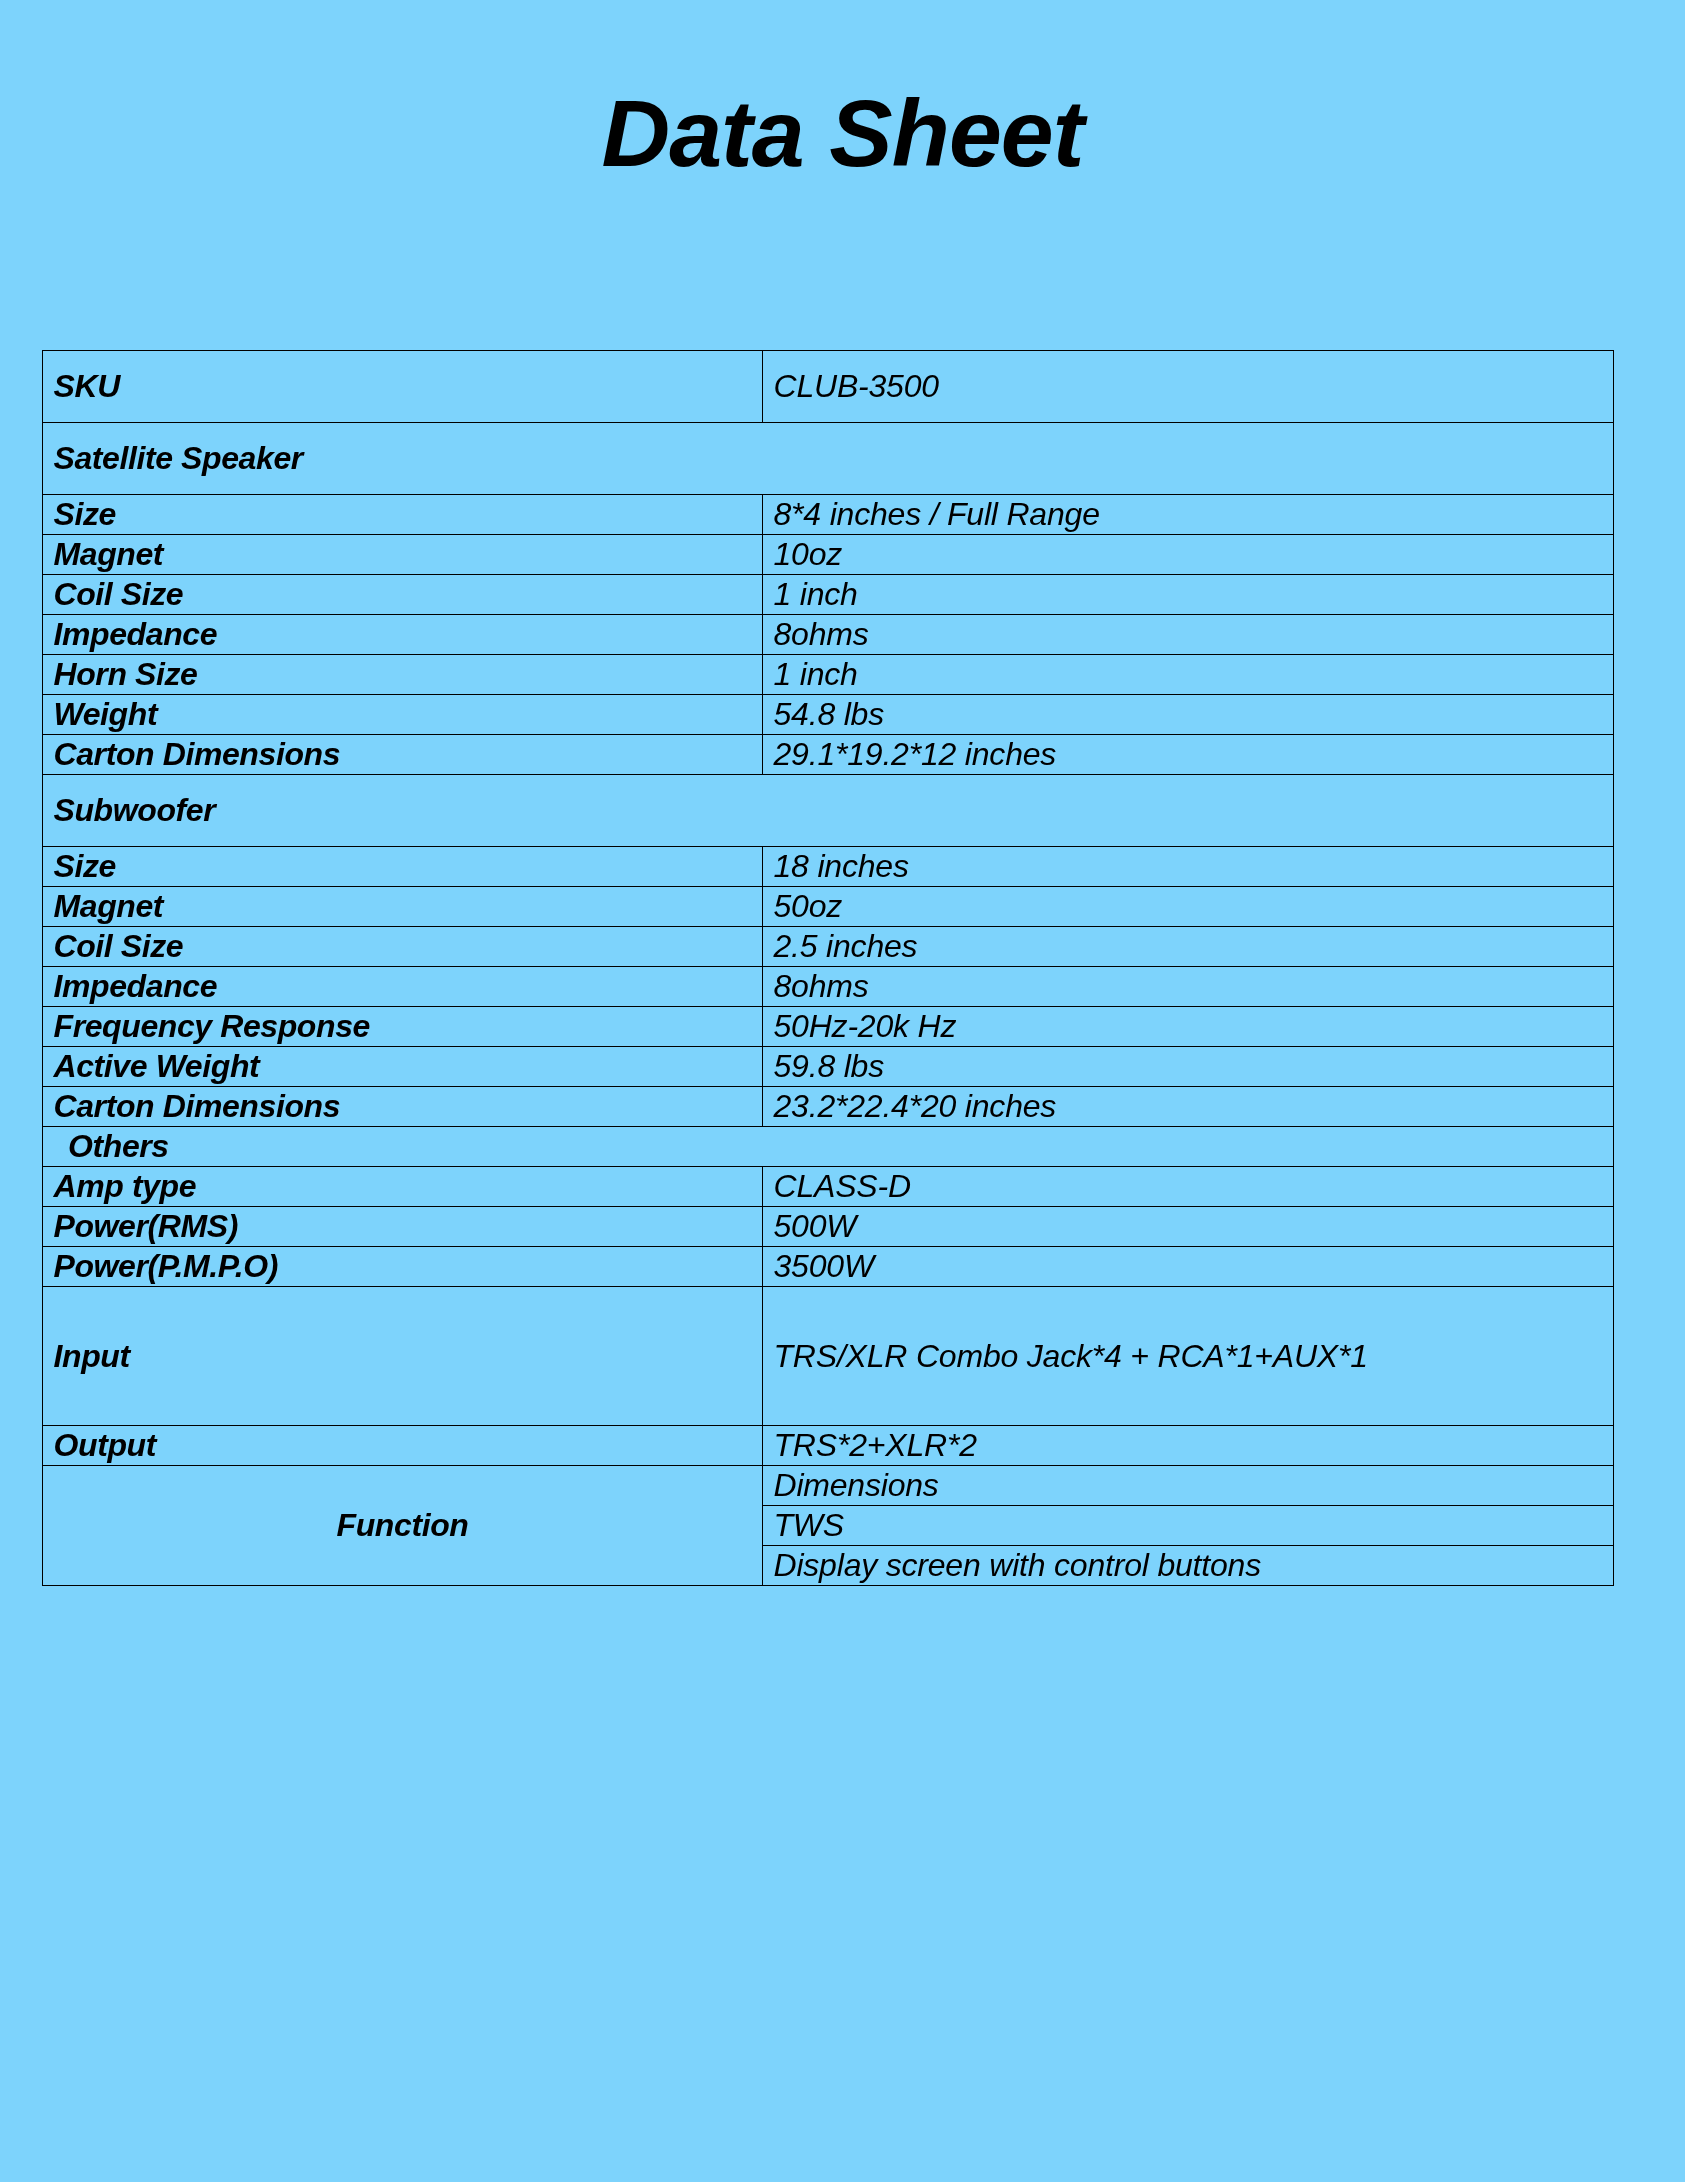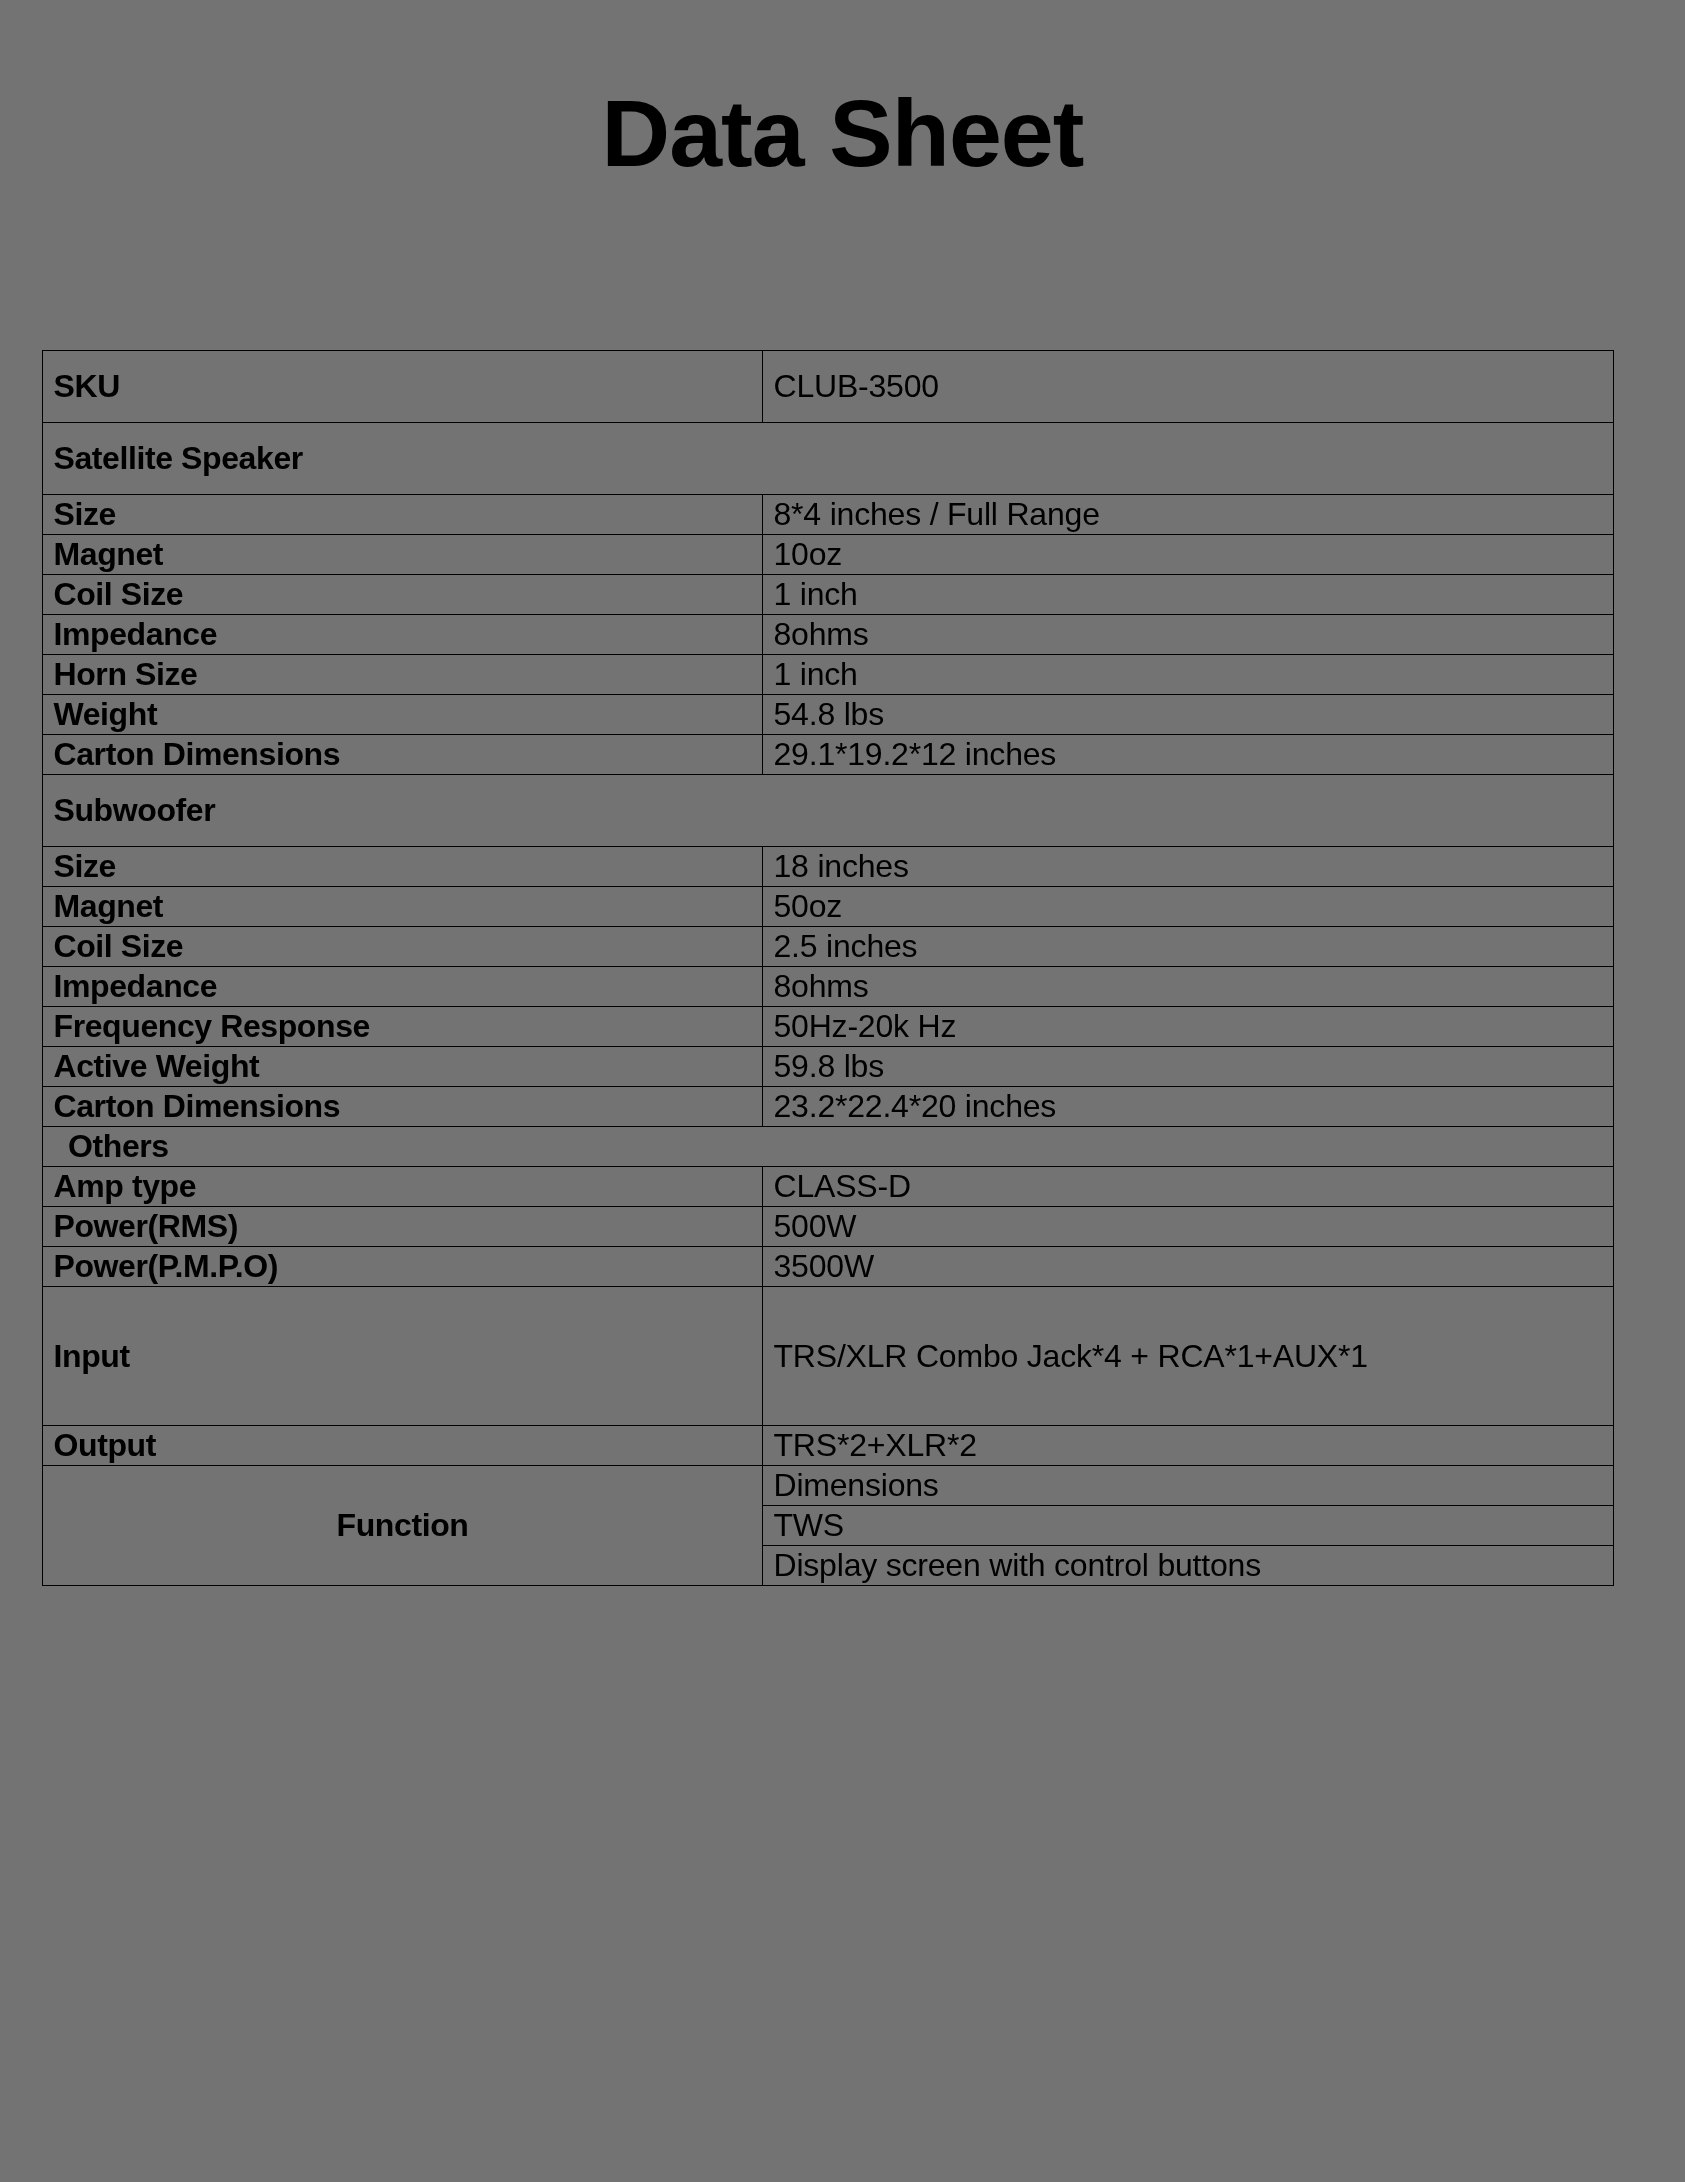--- a/index.html
+++ b/index.html
@@ -12,22 +12,23 @@
     height: 2182px;
     font-family: "Liberation Sans", "DejaVu Sans", sans-serif;
     color: #000000;
     overflow: hidden;
   }
 
   .page {
     position: relative;
     width: 1685px;
     height: 2182px;
-    background: #737373;
+    background: #7dd3fc;
     box-sizing: border-box;
+    font-style: italic;
   }
 
   .doc-title {
     position: absolute;
     top: 81px;
     left: 0;
     width: 1685px;
     text-align: center;
     font-size: 95px;
     line-height: 104px;

